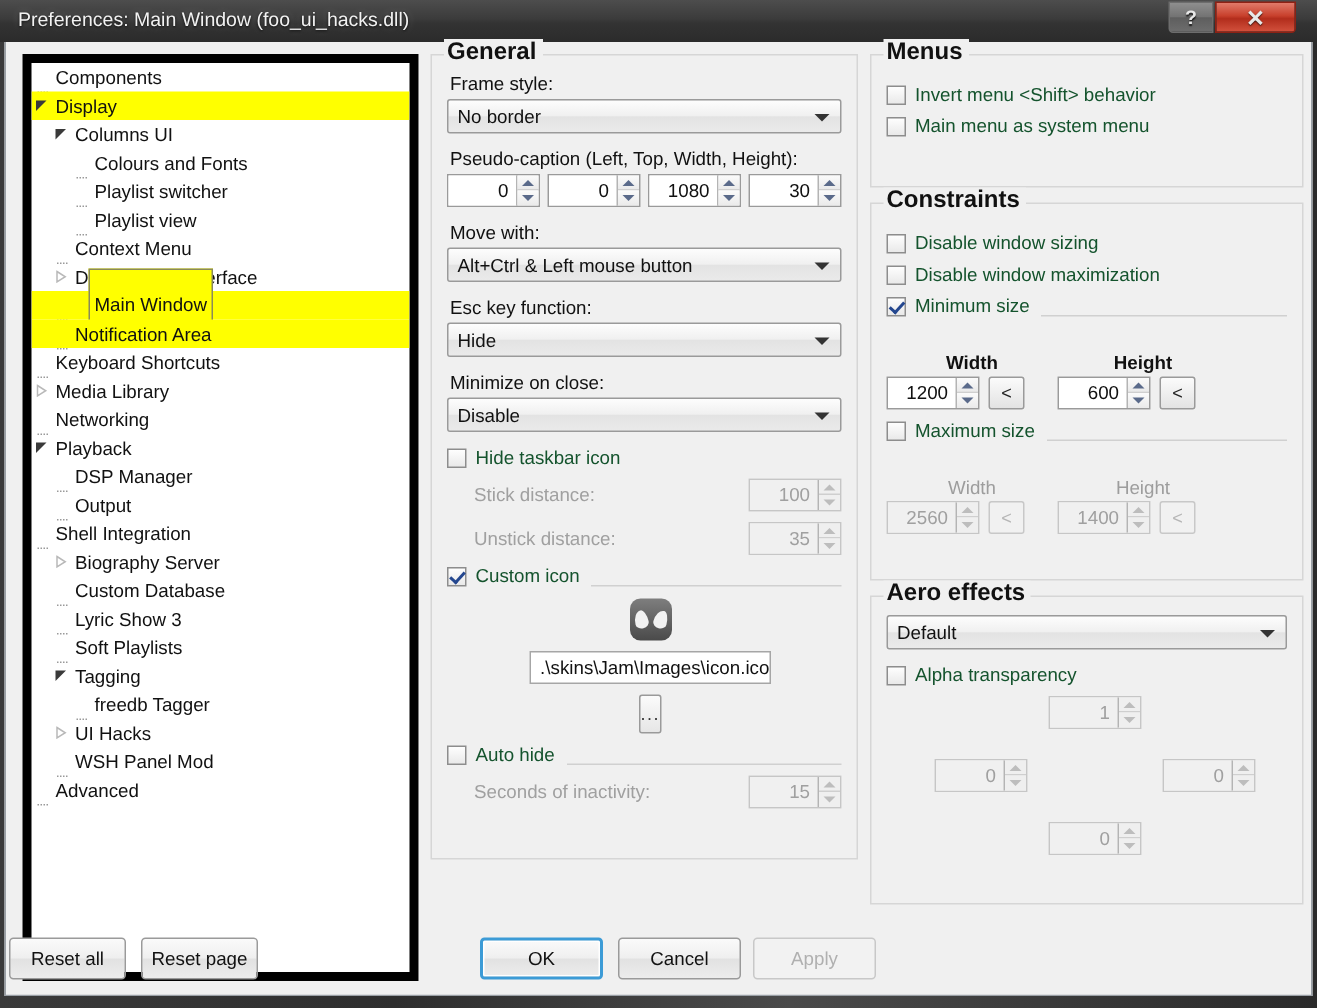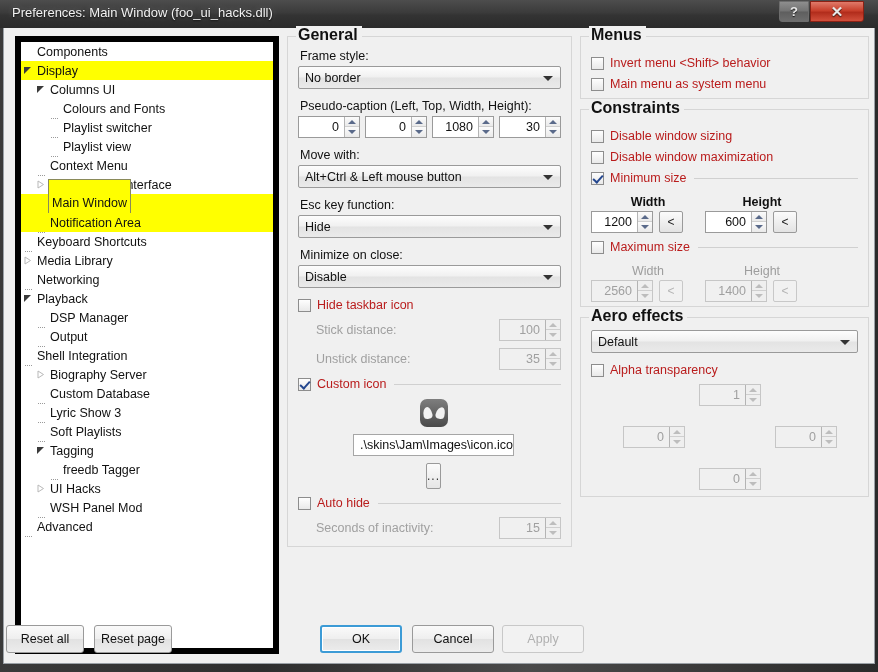--- a/index.html
+++ b/index.html
@@ -97,35 +97,35 @@
   .tree-row .dots.leaf::after {
     content: ""; position: absolute;
     left: 4px; top: 9px; width: 7px;
     border-top: 1px dotted #9a9a9a;
   }
   .tree-row .lbl { padding-left: 3px; }
   .tree-row .lbl.sel {
     border: 1px solid #8a8a5a;
     background: #ffff00;
     padding: 16px 3px;
-    margin-left: 1px;
+    margin-left: 12px;
     line-height: 15px;
   }
   .arrow-open, .arrow-closed { width: 9px; height: 9px; display:block; }
 
   
   #col-mid  { position: absolute; left: 283px; top: 8px; width: 285px; }
   #col-right{ position: absolute; left: 576px; top: 8px; width: 289px; }
 
   .group {
     position: relative;
     border: 1px solid #d6d6d6;
     background: #f0f0f0;
     margin-bottom: 10px;
-    padding: 12px 10px 0 10px;
+    padding: 12px 10px 26px 10px;
   }
   .group > .gtitle {
     position: absolute; left: 8px; top: -11px;
     background: #f0f0f0;
     padding: 0 4px 0 2px;
     font-size: 16px; font-weight: bold; color: #111;
   }
 
   .field-label {
     font-size: 12.5px; color: #111; margin: 0 0 3px 2px;
@@ -185,21 +185,21 @@
   .spin.disabled { border-color: #c6c6c6; }
   .spin.disabled .val { background: #f0f0f0; color: #a0a0a0; }
   .spin.disabled .up { border-bottom-color: #bdbdbd; }
   .spin.disabled .dn { border-top-color: #bdbdbd; }
   .spin.disabled .btns i { background: #efefef; }
 
   .spinrow { display: flex; gap: 5px; margin-bottom: 10px; }
   .spinrow .spin { width: 62px; }
 
   
-  .cb-row { display: flex; align-items: center; margin: 7px 0; font-size: 12.5px; color:#b91c1c; }
+  .cb-row { display: flex; align-items: flex-end; margin: 7px 0; font-size: 12.5px; color:#14532d; }
   .cb {
     width: 13px; height: 13px; flex: 0 0 13px;
     border: 1px solid #8d8d8d;
     background: linear-gradient(180deg,#fefefe,#e9e9e9);
     margin-right: 6px;
     position: relative;
   }
   .cb.checked::after {
     content: "";
     position: absolute; left: 3px; top: 0px;
@@ -244,21 +244,21 @@
   }
   .btn-small {
     flex: 0 0 26px; height: 22px;
     border: 1px solid #9a9a9a; border-radius: 2px;
     background: linear-gradient(180deg,#fbfbfb,#e6e6e6);
     display:flex; align-items:center; justify-content:center;
     font-size: 12px; color:#333; letter-spacing:1px;
   }
 
   
-  .wh-head { display:flex; margin: 10px 0 2px 0; }
+  .wh-head { display:flex; margin: 24px 0 2px 0; }
   .wh-head span {
     width: 114px; text-align: center;
     font-size: 12.5px; font-weight: bold; color:#111;
   }
   .wh-head span.dim { color:#9d9d9d; font-weight: normal; }
   .wh-row { display:flex; align-items:center; margin-bottom: 4px; }
   .wh-cell { width: 114px; display:flex; align-items:center; gap:6px; }
   .wh-cell .spin { width: 62px; }
   .btn-lt {
     width: 24px; height: 22px;

